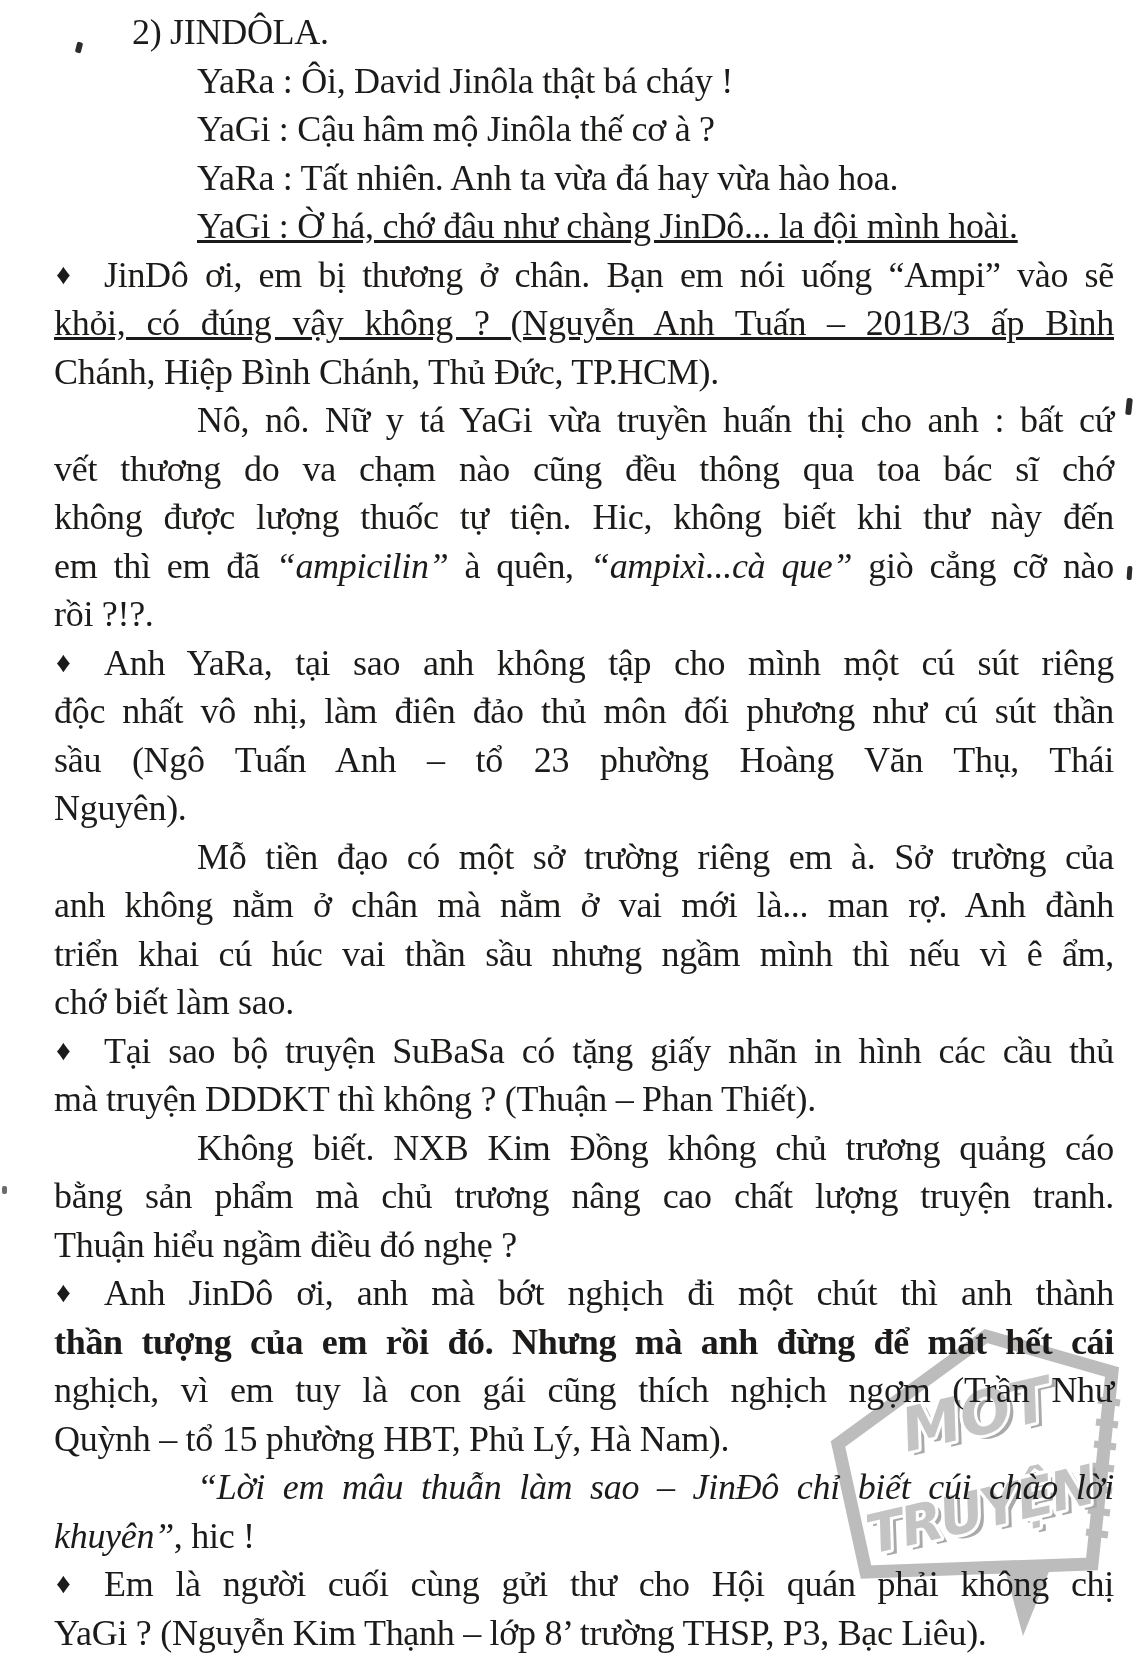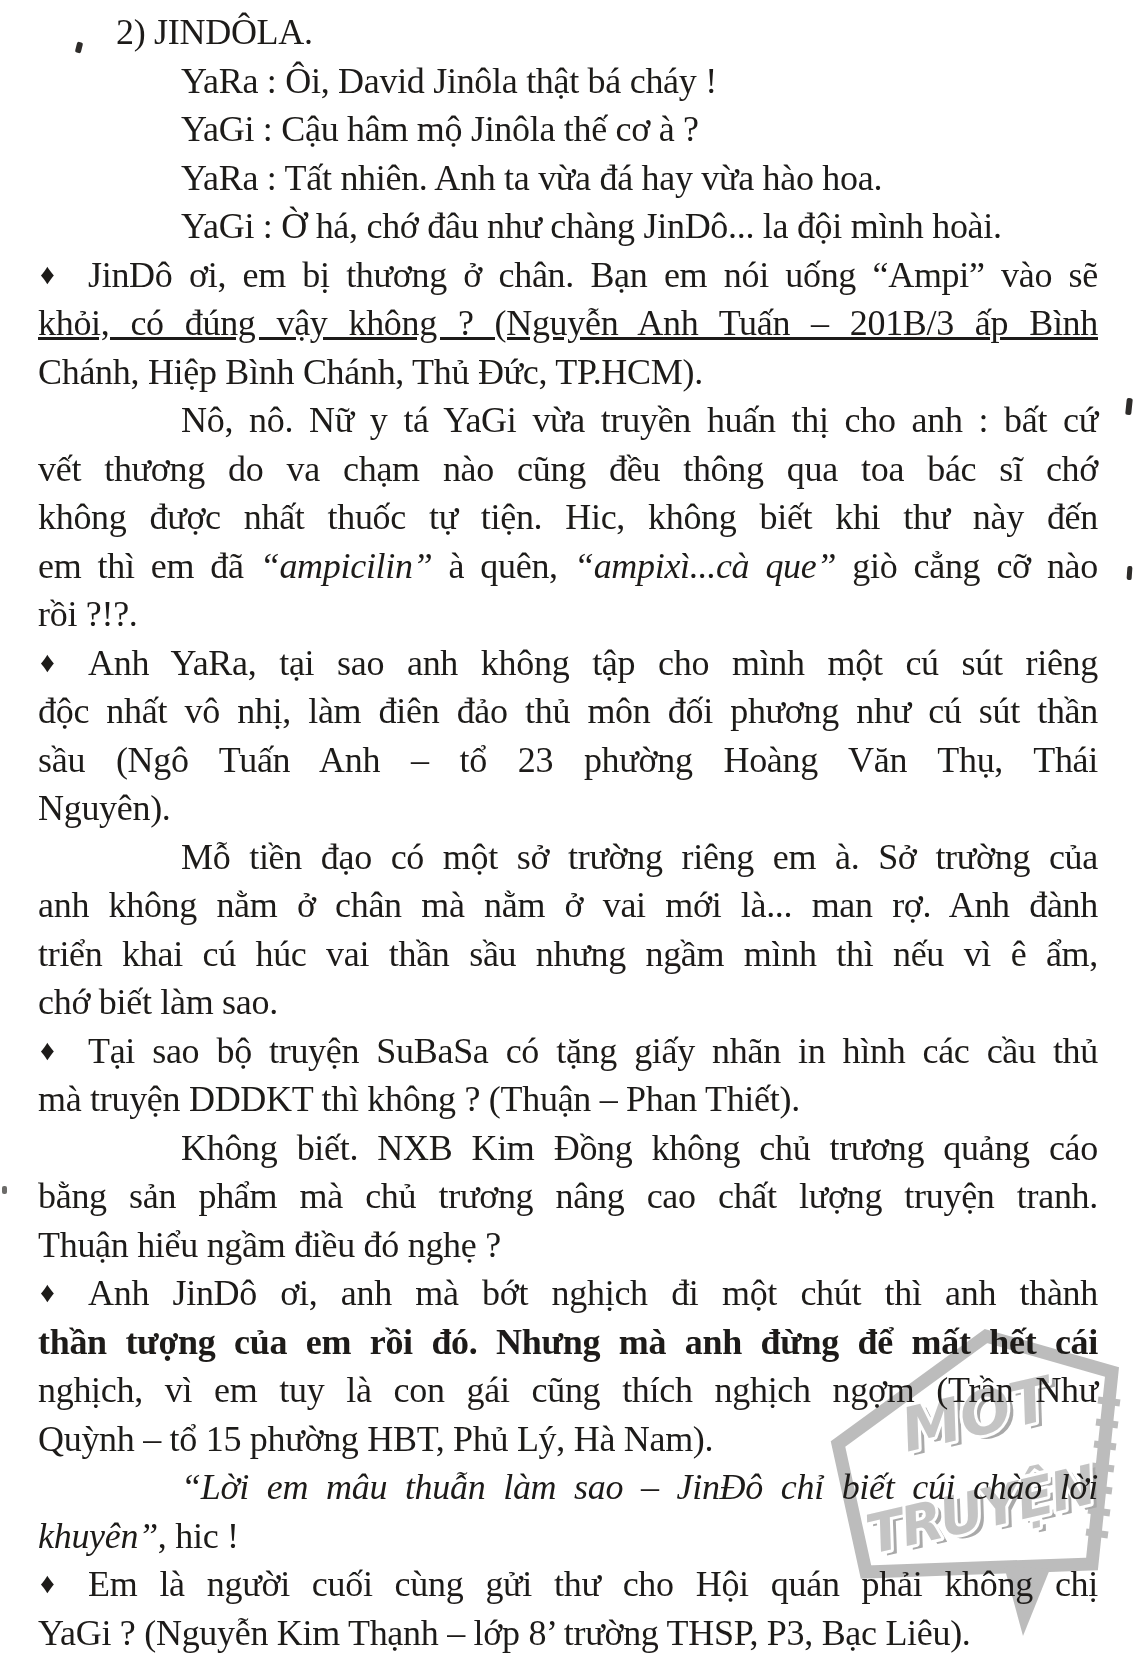--- a/index.html
+++ b/index.html
@@ -6,21 +6,21 @@
   body{
     width:1136px;height:1680px;
     background:#ffffff;
     font-family:"Liberation Serif","DejaVu Serif",serif;
     color:#1d1b19;
     position:relative;
     overflow:hidden;
   }
   .page{position:absolute;inset:0;background:#ffffff;}
   .textblock{
-    position:absolute;left:38px;top:8px;width:1060px;
+    position:absolute;left:54px;top:8px;width:1060px;
     font-size:36px;line-height:48.5px;letter-spacing:-0.3px;
     z-index:2;
   }
   .line{height:48.5px;text-align:left;}
   .line.j{text-align:justify;text-align-last:justify;text-justify:inter-word;}
   .line .bullet{
     display:inline-block;width:50px;font-size:29px;
     position:relative;top:-3px;text-indent:2px;
   }
   .it{font-style:italic;}
@@ -61,27 +61,27 @@
         <text x="158" y="207" font-size="54" fill="#c0c0c0" letter-spacing="-2" stroke="#ffffff" stroke-width="6" paint-order="stroke" stroke-linejoin="round" transform="rotate(-13 155 195)">TRUYỆN</text>
       </g>
     </g>
   </svg>
 
   <div class="textblock">
       <div class="line" style="padding-left: 78px;"><span>2) JINDÔLA.</span></div>
       <div class="line" style="padding-left: 143px;"><span>YaRa : Ôi, David Jinôla thật bá cháy !</span></div>
       <div class="line" style="padding-left: 143px;"><span>YaGi : Cậu hâm mộ Jinôla thế cơ à ?</span></div>
       <div class="line" style="padding-left: 143px;"><span>YaRa : Tất nhiên. Anh ta vừa đá hay vừa hào hoa.</span></div>
-      <div class="line" style="padding-left: 143px;"><span>YaGi : Ờ há, chớ đâu như chàng JinDô... la đội mình hoài.</span></div>
+      <div class="line" style="padding-left: 143px; text-decoration: underline;"><span>YaGi : Ờ há, chớ đâu như chàng JinDô... la đội mình hoài.</span></div>
       <div class="line j" style="padding-left: 0px;"><span class="bullet">♦</span><span>JinDô ơi, em bị thương ở chân. Bạn em nói uống “Ampi” vào sẽ</span></div>
       <div class="line j" style="padding-left: 0px; text-decoration: underline;"><span>khỏi, có đúng vậy không ? (Nguyễn Anh Tuấn – 201B/3 ấp Bình</span></div>
       <div class="line" style="padding-left: 0px;"><span>Chánh, Hiệp Bình Chánh, Thủ Đức, TP.HCM).</span></div>
       <div class="line j" style="padding-left: 143px;"><span>Nô, nô. Nữ y tá YaGi vừa truyền huấn thị cho anh : bất cứ</span></div>
       <div class="line j" style="padding-left: 0px;"><span>vết thương do va chạm nào cũng đều thông qua toa bác sĩ chớ</span></div>
-      <div class="line j" style="padding-left: 0px;"><span>không được nhất thuốc tự tiện. Hic, không biết khi thư này đến</span></div>
+      <div class="line j" style="padding-left: 0px;"><span>không được lượng thuốc tự tiện. Hic, không biết khi thư này đến</span></div>
       <div class="line j" style="padding-left: 0px;"><span>em thì em đã </span><span class="it">“ampicilin”</span><span> à quên, </span><span class="it">“ampixì...cà que”</span><span> giò cẳng cỡ nào</span></div>
       <div class="line" style="padding-left: 0px;"><span>rồi ?!?.</span></div>
       <div class="line j" style="padding-left: 0px;"><span class="bullet">♦</span><span>Anh YaRa, tại sao anh không tập cho mình một cú sút riêng</span></div>
       <div class="line j" style="padding-left: 0px;"><span>độc nhất vô nhị, làm điên đảo thủ môn đối phương như cú sút thần</span></div>
       <div class="line j" style="padding-left: 0px;"><span>sầu (Ngô Tuấn Anh – tổ 23 phường Hoàng Văn Thụ, Thái</span></div>
       <div class="line" style="padding-left: 0px;"><span>Nguyên).</span></div>
       <div class="line j" style="padding-left: 143px;"><span>Mỗ tiền đạo có một sở trường riêng em à. Sở trường của</span></div>
       <div class="line j" style="padding-left: 0px;"><span>anh không nằm ở chân mà nằm ở vai mới là... man rợ. Anh đành</span></div>
       <div class="line j" style="padding-left: 0px;"><span>triển khai cú húc vai thần sầu nhưng ngầm mình thì nếu vì ê ẩm,</span></div>
       <div class="line" style="padding-left: 0px;"><span>chớ biết làm sao.</span></div>

